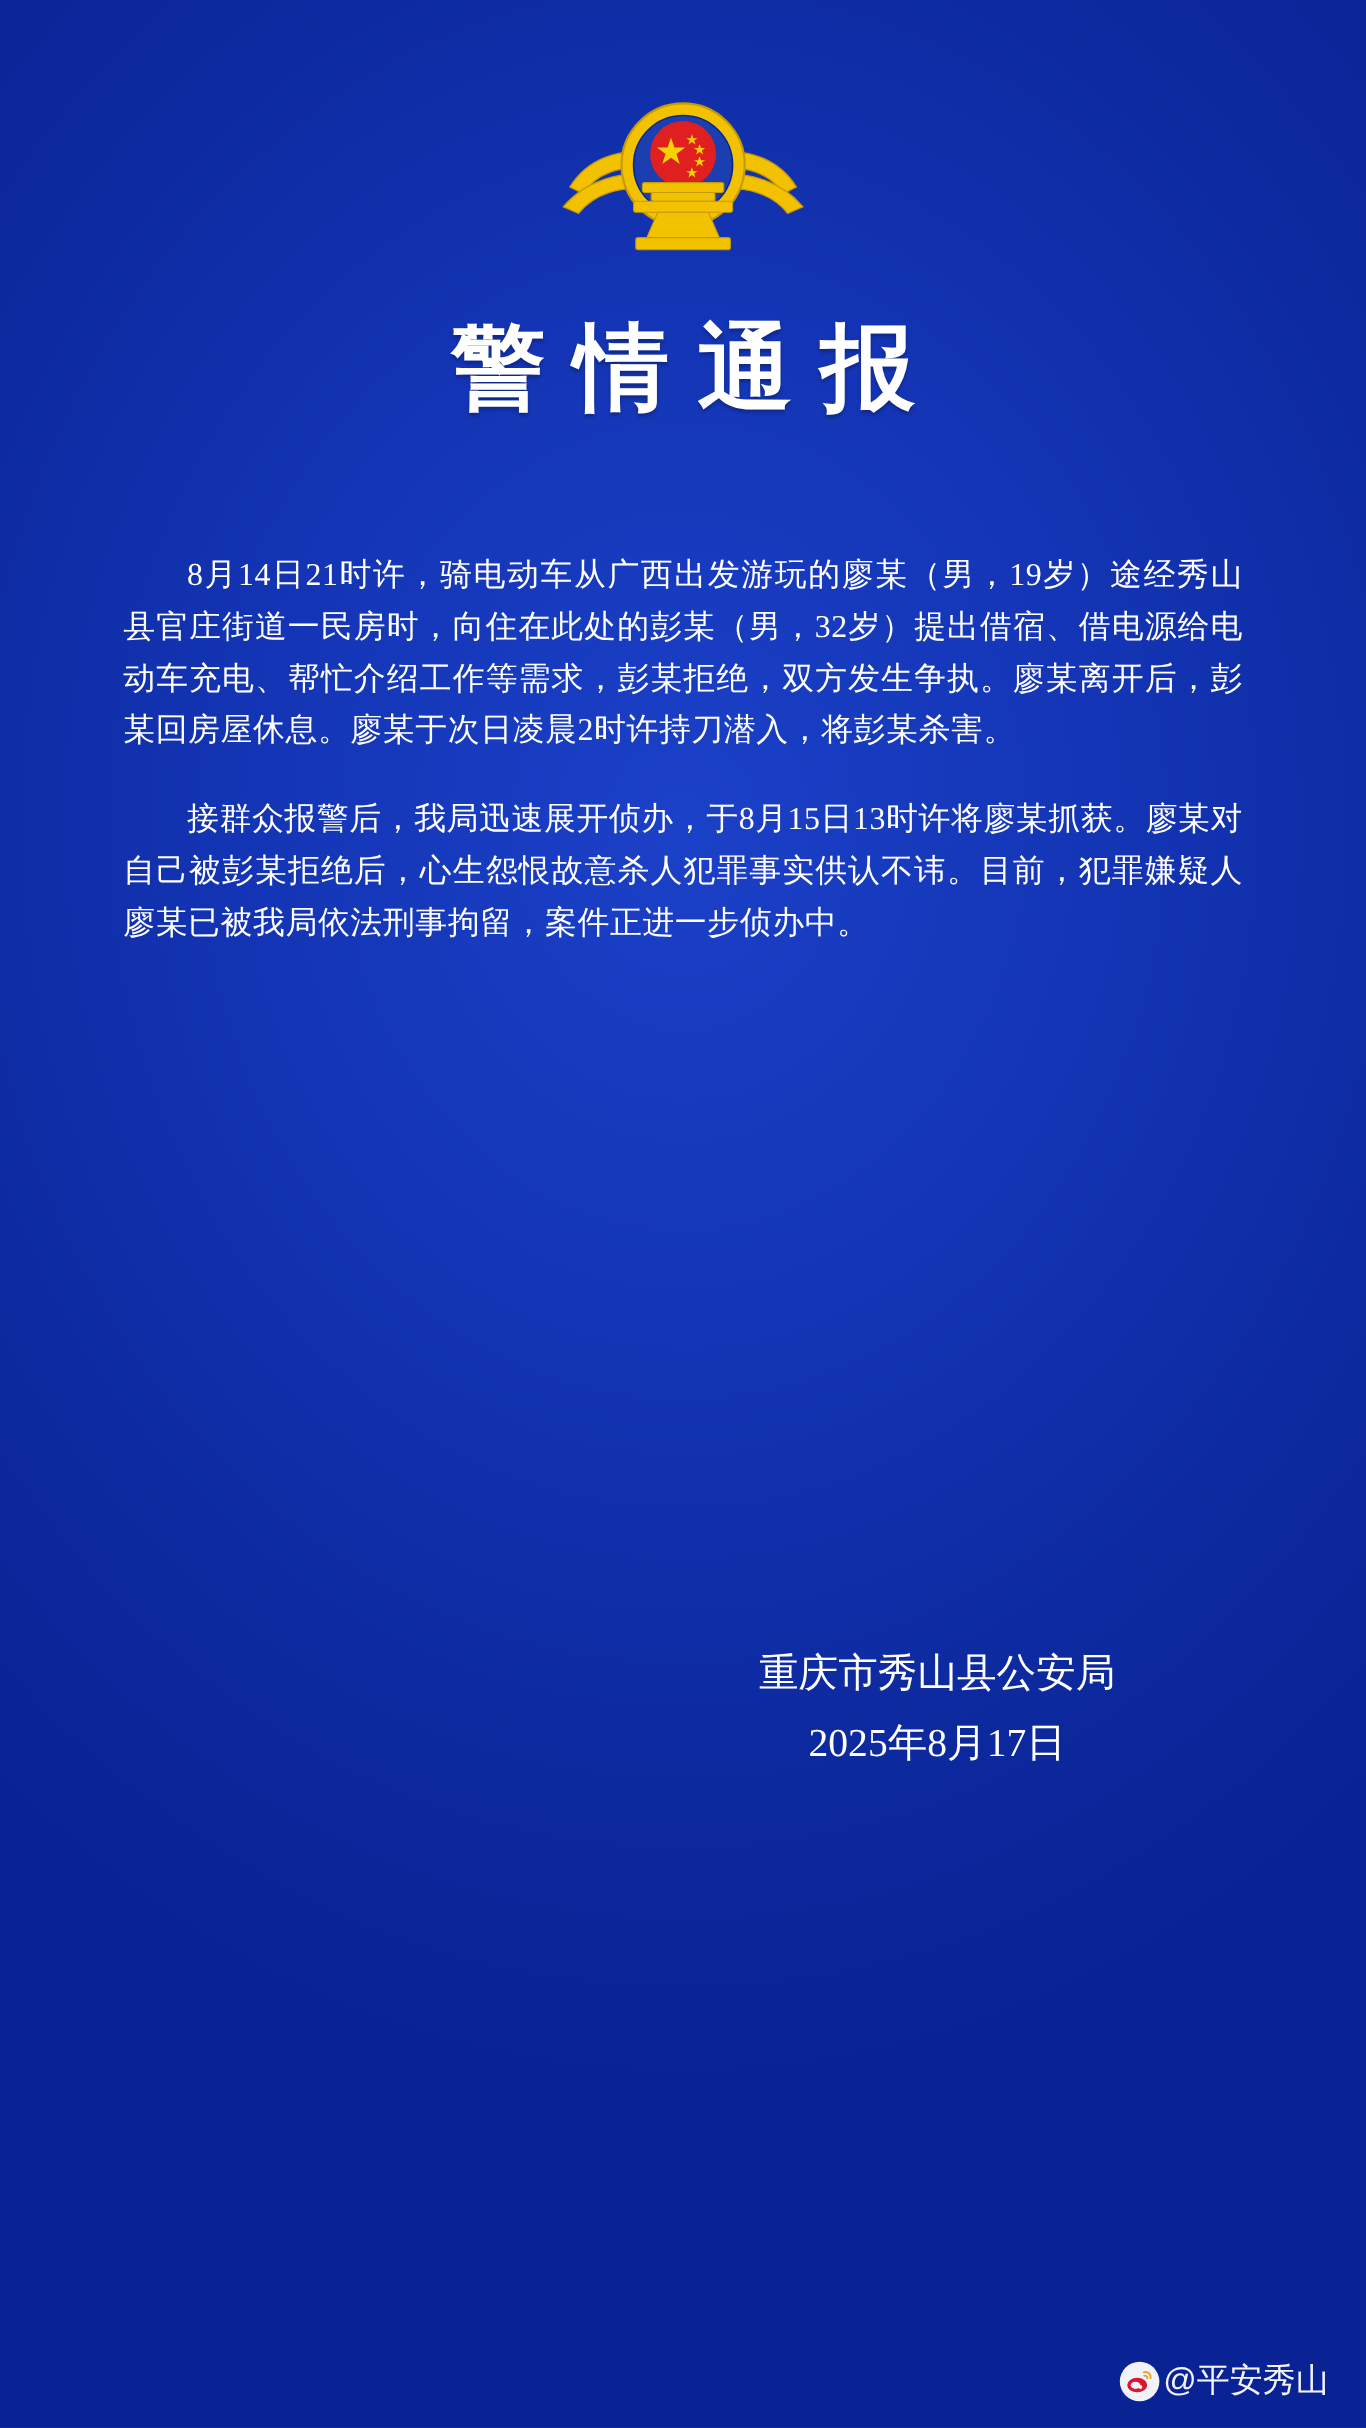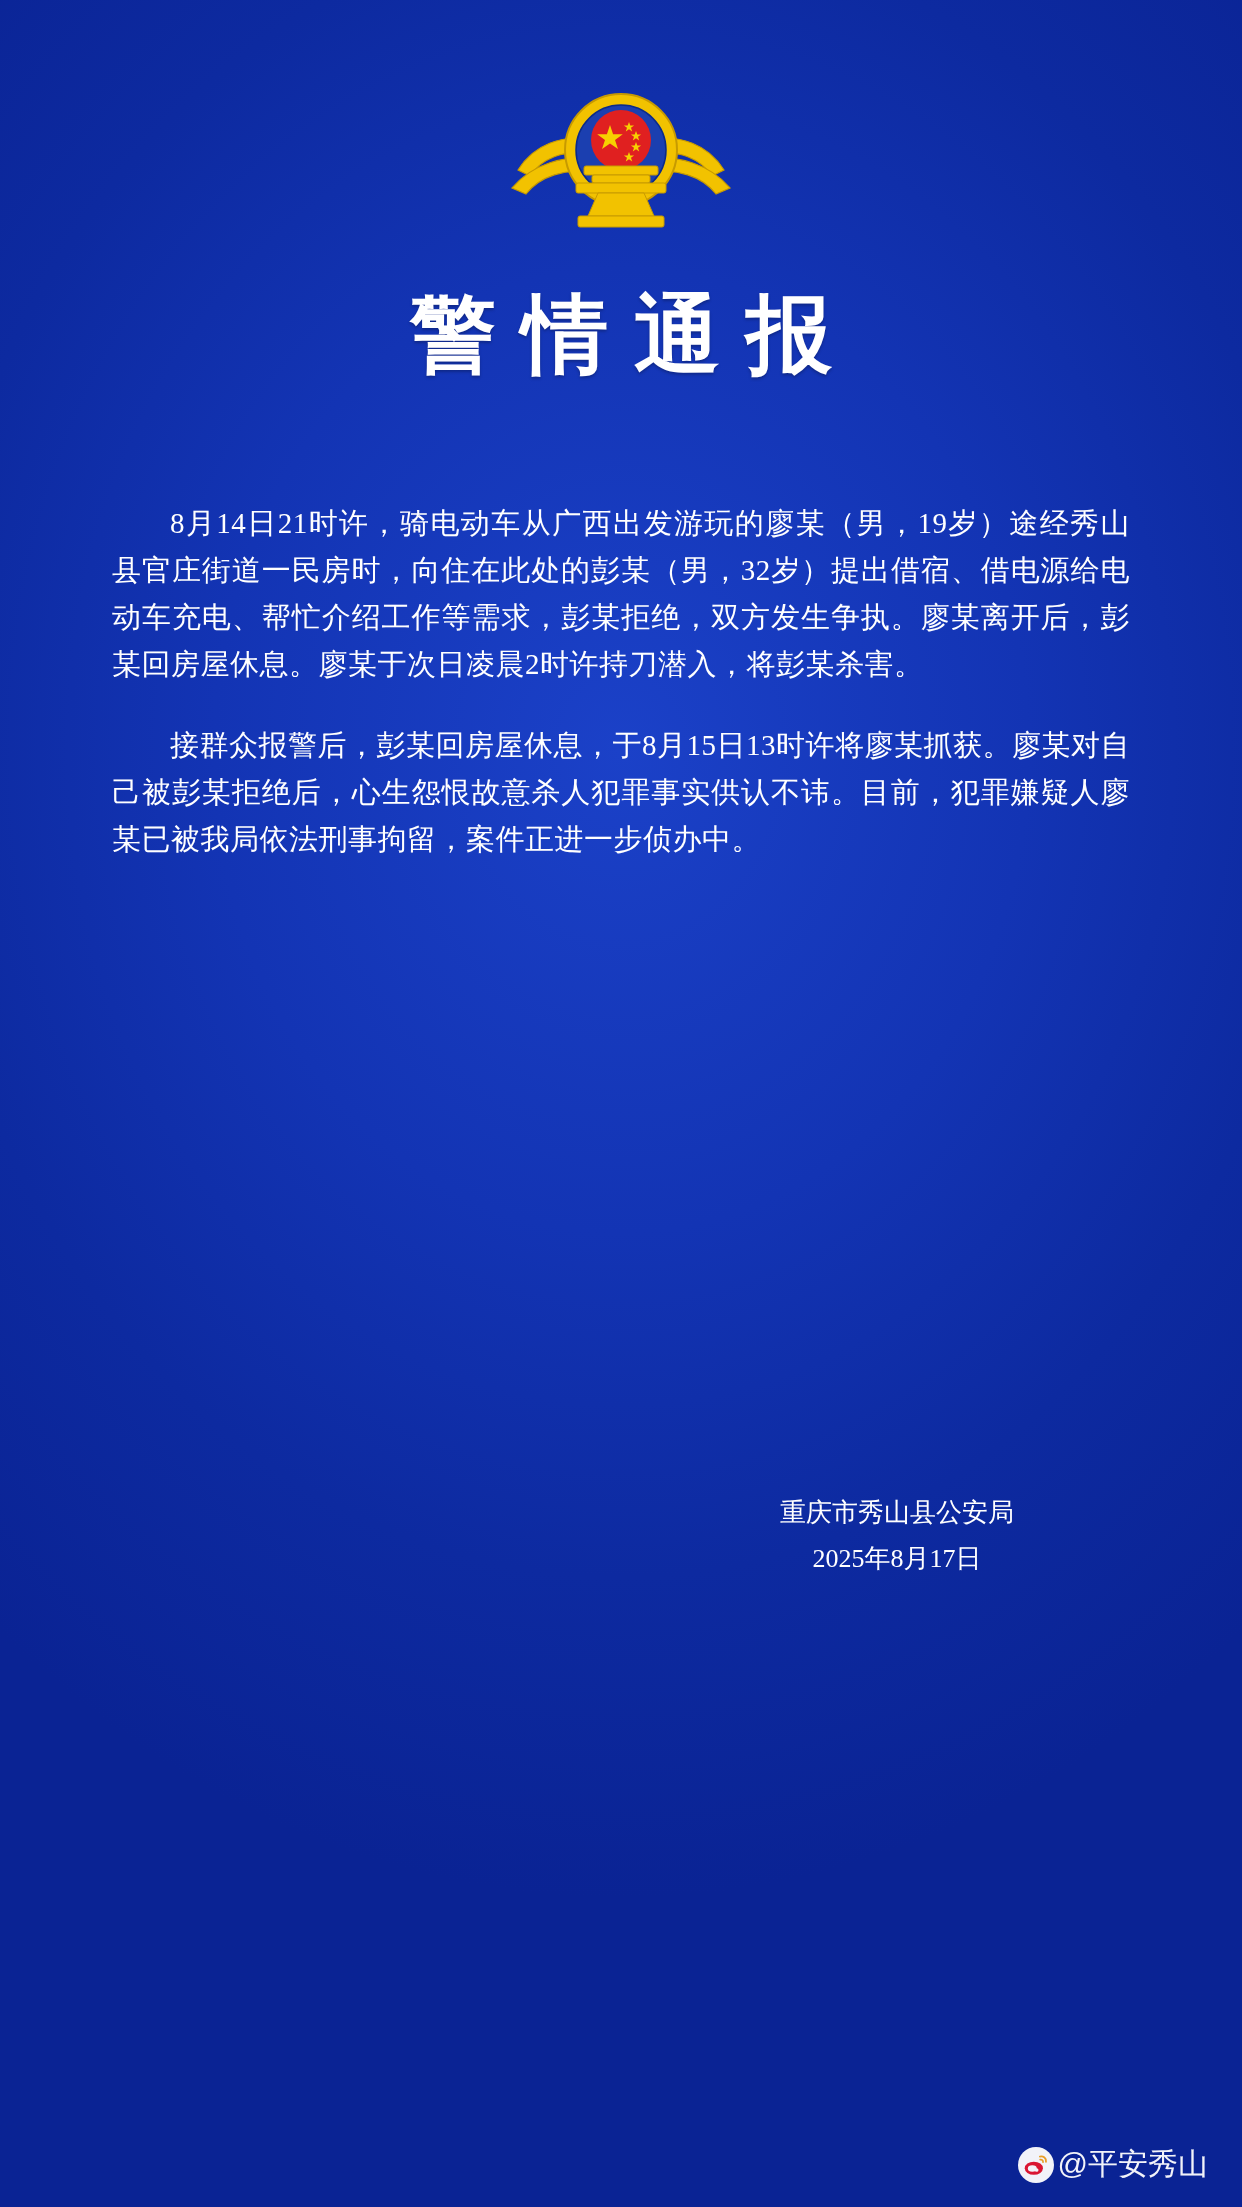--- a/index.html
+++ b/index.html
@@ -75,21 +75,21 @@
     color: #ffffff;
     letter-spacing: 0.5px;
   }
 
   
   .signature {
     position: absolute;
     top: 1490px;
     right: 228px;
     text-align: center;
-    font-size: 26px;
+    font-size: 36px;
     line-height: 1.75;
   }
   .sig-org { display: block; }
   .sig-date { display: block; }
 
   
   .footer {
     position: absolute;
     bottom: 22px;
     right: 34px;
@@ -147,21 +147,21 @@
         <path d="M92 115 L138 115 L148 138 L82 138 Z" fill="#f2c200" stroke="#c79a00" stroke-width="1"></path>
         <rect x="72" y="138" width="86" height="11" rx="2" fill="#f2c200" stroke="#c79a00" stroke-width="1"></rect>
       </svg>
     </div>
   </div>
 
   <h1 class="title">警情通报</h1>
 
   <div class="body-text">
     <p class="para">8月14日21时许，骑电动车从广西出发游玩的廖某（男，19岁）途经秀山县官庄街道一民房时，向住在此处的彭某（男，32岁）提出借宿、借电源给电动车充电、帮忙介绍工作等需求，彭某拒绝，双方发生争执。廖某离开后，彭某回房屋休息。廖某于次日凌晨2时许持刀潜入，将彭某杀害。</p>
-    <p class="para">接群众报警后，彭某回房屋休息，于8月15日13时许将廖某抓获。廖某对自己被彭某拒绝后，心生怨恨故意杀人犯罪事实供认不讳。目前，犯罪嫌疑人廖某已被我局依法刑事拘留，案件正进一步侦办中。</p>
+    <p class="para">接群众报警后，我局迅速展开侦办，于8月15日13时许将廖某抓获。廖某对自己被彭某拒绝后，心生怨恨故意杀人犯罪事实供认不讳。目前，犯罪嫌疑人廖某已被我局依法刑事拘留，案件正进一步侦办中。</p>
   </div>
 
   <div class="signature">
     <span class="sig-org">重庆市秀山县公安局</span>
     <span class="sig-date">2025年8月17日</span>
   </div>
 
   <div class="footer">
     <span class="weibo-icon">
       <svg viewBox="0 0 24 24" width="26" height="26" aria-hidden="true">

